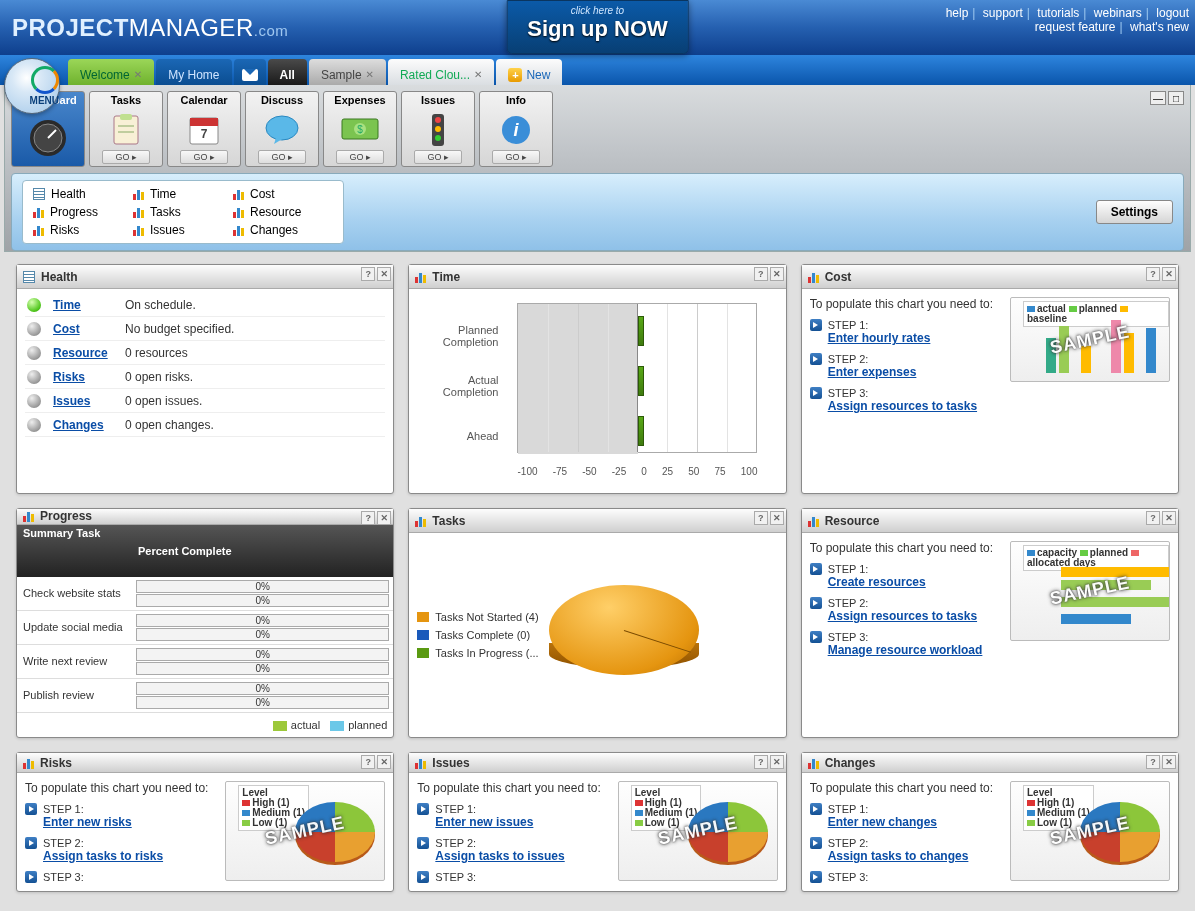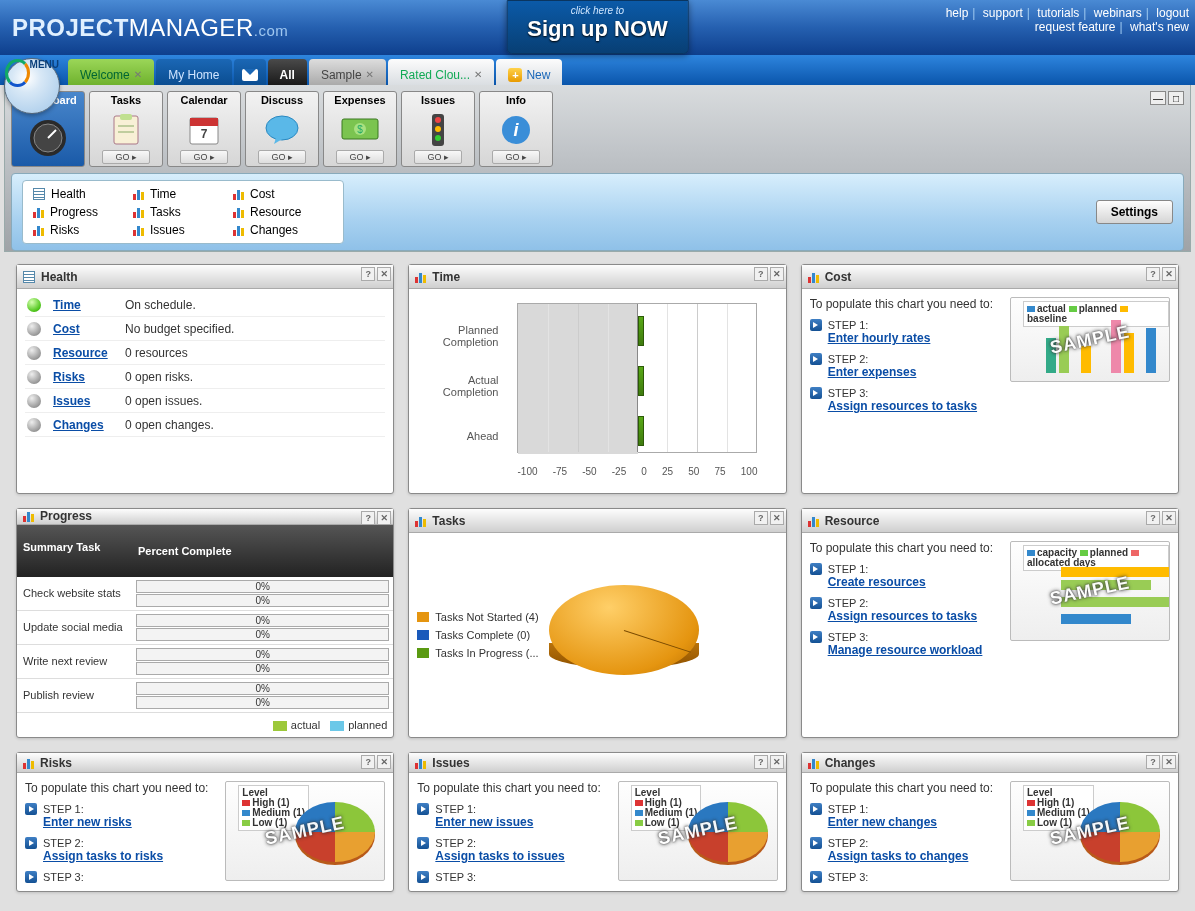--- a/index.html
+++ b/index.html
@@ -12,21 +12,21 @@
 .logo span.com { font-size: 15px; color: #a0c8f0; }
 .signup { position: absolute; left: 50%; transform: translateX(-50%); top: 0; height: 54px; background: linear-gradient(to bottom,#0b5aa8,#083f74); border: 1px solid #0a3560; box-shadow: 0 2px 6px rgba(0,0,0,.4); color:#fff; text-align:center; padding:4px 20px 6px; border-radius: 0 0 5px 5px; cursor:pointer; }
 .signup .click { font-size: 10px; font-style: italic; color:#cfe6ff; }
 .signup .big { font-size: 22px; font-weight: bold; text-shadow: 0 1px 2px #000; }
 .top-links { position:absolute; right:6px; top:6px; color:#fff; font-size:12px; text-align:right; }
 .top-links span { cursor:pointer; }
 .top-links .sep { margin:0 4px; color:#9cc8f0; cursor:default; }
 
 
 .tabstrip { height: 30px; background: linear-gradient(to bottom,#2e85de,#0a55ab); display:flex; align-items:flex-end; padding-left:4px; }
-.menu-btn { width:56px; height:56px; position:absolute; left:4px; top:58px; background:radial-gradient(circle at 40% 35%,#fff 0,#d8e8f6 30%,#a0c6e8 100%); border:1px solid #567; border-radius:50%; box-shadow:0 2px 4px rgba(0,0,0,.3); z-index:10; display:flex; flex-direction:row; align-items:flex-start; justify-content:center; font-size:10px; color:#0a3f7a; font-weight:bold; cursor:pointer;}
+.menu-btn { width:56px; height:56px; position:absolute; left:4px; top:58px; background:radial-gradient(circle at 40% 35%,#fff 0,#d8e8f6 30%,#a0c6e8 100%); border:1px solid #567; border-radius:50%; box-shadow:0 2px 4px rgba(0,0,0,.3); z-index:10; display:flex; flex-direction:column; align-items:flex-end; justify-content:center; font-size:10px; color:#0a3f7a; font-weight:bold; cursor:pointer;}
 .menu-btn .ring { width:28px; height:28px; border-radius:50%; border:3px solid #1a6; border-right-color:#e80; border-bottom-color:#15c; margin-bottom:1px;}
 .tabs { display:flex; margin-left:64px; height:26px; }
 .tab { padding:5px 12px 0; font-size:12px; margin-right:2px; border-radius:4px 4px 0 0; cursor:pointer; display:flex; align-items:center; gap:4px; position:relative;}
 .tab.green { background:linear-gradient(#9bd658,#6fb22e); color:#063;}
 .tab.white { background:linear-gradient(#fcfcfc,#dadee2); color:#1a5; }
 .tab.blue { background:linear-gradient(#1b67b5,#0a4d91); color:#cfe4ff; }
 .tab.all { background:linear-gradient(#4a4a4a,#1a1a1a); color:#fff; font-weight:bold;}
 .tab.gray { background:linear-gradient(#ddd,#aaa); color:#444;}
 .tab .x { font-size:10px; color:#777;}
 .tab .plus { display:inline-flex; width:14px; height:14px; background:linear-gradient(#ffd24a,#e89a00); border-radius:3px; align-items:center; justify-content:center; color:#fff; font-weight:bold; font-size:11px;}
@@ -83,21 +83,21 @@
 .step-line .sq::after{content:"";border-left:5px solid #fff;border-top:3px solid transparent;border-bottom:3px solid transparent;}
 .step-link { color:#0a4da6; text-decoration:underline; font-weight:bold; cursor:pointer; font-size:12px; margin-left:18px;}
 .sample-thumb { float:right; width:160px; height:85px; border:1px solid #bbb; border-radius:2px; background:linear-gradient(#fefefe,#eee); position:relative; margin-left:6px; font-size:9px; overflow:hidden;}
 .sample-thumb.tall{height:100px;padding-left:30px;}
 .sample-label{position:absolute;top:50%;left:50%;transform:translate(-50%,-50%) rotate(-12deg);font-size:18px;font-weight:900;color:#fff;text-shadow:0 0 2px #333,0 0 4px #333;opacity:.95;letter-spacing:1px;}
 .thumb-legend{position:absolute;top:3px;left:12px;background:#fff;border:1px solid #ccc;padding:2px 3px;font-size:10px;line-height:10px;font-weight:bold;}
 .thumb-legend i{display:inline-block;width:8px;height:6px;margin-right:2px;vertical-align:middle;}
 
 
 .prog-head { display:flex; background:linear-gradient(#555,#222); color:#fff; font-size:11px; font-weight:bold;}
-.prog-head div:first-child{width:115px;padding:16px 6px;}
+.prog-head div:first-child{width:115px;padding:2px 6px;}
 .prog-head div:last-child{flex:1;padding:20px 6px;}
 .prog-row { display:flex; border-bottom:1px solid #ddd; height:34px; align-items:center;}
 .prog-row .name{width:115px;padding:0 6px;font-size:11px;}
 .prog-row .bars{flex:1;padding:2px 4px;display:flex;flex-direction:column;gap:1px;}
 .prog-row .pbar{height:13px;border:1px solid #aaa;background:#f3f3f3;font-size:10px;text-align:center;line-height:11px;}
 .prog-legend{padding:6px;text-align:right;font-size:11px;}
 .prog-legend i{display:inline-block;width:14px;height:10px;margin:0 4px 0 10px;vertical-align:middle;}
 
 
 .tasks-body{display:flex;align-items:center;gap:10px;}

